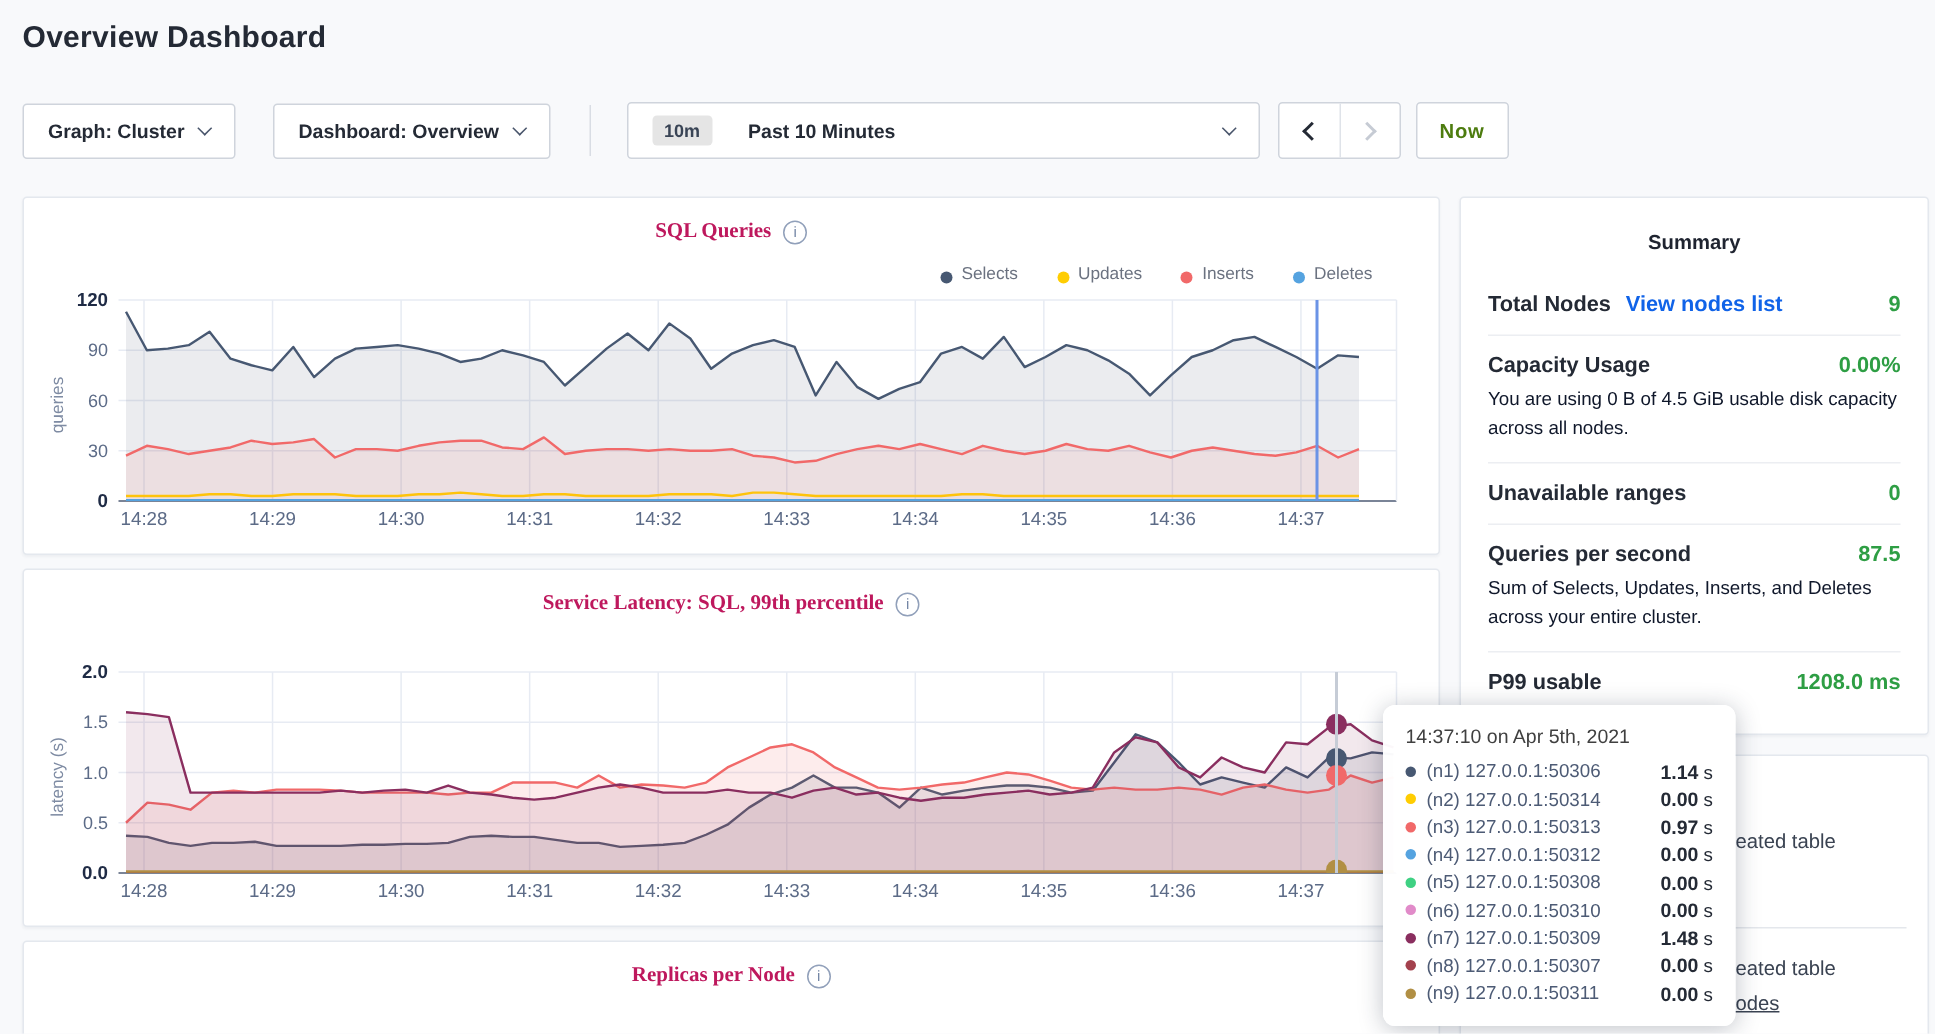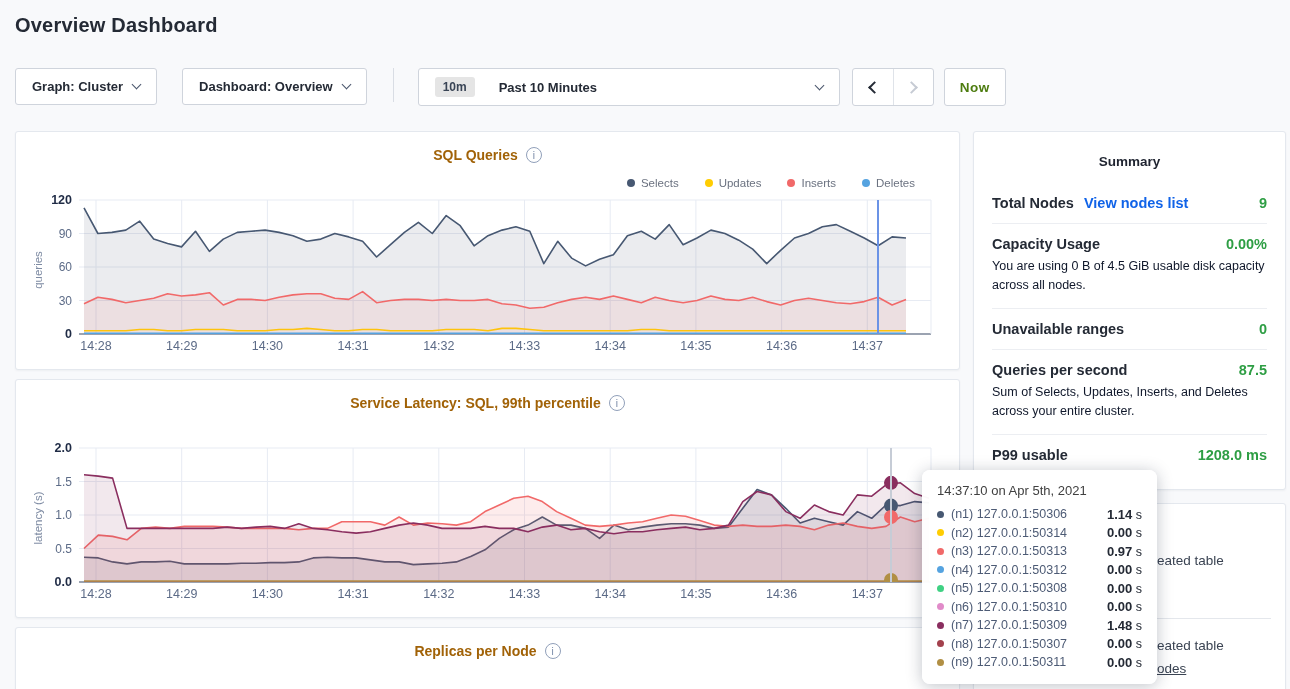--- a/index.html
+++ b/index.html
@@ -6,21 +6,21 @@
   html,body { width:1290px; height:689px; overflow:hidden; }
   body {
     position:relative;
     font-family:"Liberation Sans","DejaVu Sans",sans-serif;
     background:#f8f9fb;
     color:#242a35;
   }
   h1.page-title { position:absolute; top:14px; left:15px; font-size:20px; font-weight:600; color:#242a35; letter-spacing:.2px; }
 
   
-  .controls { position:absolute; top:68px; left:15px; display:flex; align-items:flex-start; }
+  .controls { position:absolute; top:68px; left:15px; display:flex; align-items:center; }
   .btn {
     background:#fff; border:1px solid #cfd4dc; border-radius:3px; height:37px;
     display:flex; align-items:center; padding:0 16px; font-size:13px; font-weight:bold;
     color:#242a35; cursor:pointer; gap:10px;
   }
   .chev { width:7px; height:7px; border-right:1.6px solid #49556b; border-bottom:1.6px solid #49556b; transform:rotate(45deg); margin-top:-4px; }
   .ctrl-divider { width:1px; height:34px; background:#d9dde4; margin:0 24px 0 26px; }
   .time-range { width:422px; height:38px; justify-content:flex-start; font-weight:bold; }
   .time-range .badge { background:#e5e5e5; color:#394455; font-size:12px; font-weight:bold; border-radius:3px; padding:3px 8px; margin-right:14px; }
   .time-range .chev { margin-left:auto; }
@@ -34,24 +34,24 @@
 
   
   .content { position:absolute; top:131px; left:15px; display:flex; gap:13px; }
   .left-col { width:945px; display:flex; flex-direction:column; }
   .right-col { width:313px; display:flex; flex-direction:column; }
   .card { background:#fff; border:1px solid #e4e8ee; border-radius:3px; box-shadow:0 1px 2px rgba(40,50,70,.05); }
 
   .chart-card { position:relative; height:239px; margin-bottom:9px; overflow:hidden; }
   .chart-card.partial { height:120px; margin-bottom:0; }
   .chart-title-row { padding-top:15px; display:flex; justify-content:center; align-items:center; gap:8px; }
-  .chart-title { font-size:14px; font-weight:bold; color:#a16207; }
+  .chart-title { font-size:14px; font-weight:bold; color:#be185d;font-family:Liberation Serif, serif; }
   .info-icon { width:16px; height:16px; border:1.2px solid #91a0ba; border-radius:50%; color:#7486a5; font-size:10px; display:flex; align-items:center; justify-content:center; cursor:pointer; font-style:normal; }
   .legend { position:absolute; top:45px; right:44px; display:flex; gap:26px; }
-  .leg-item { display:flex; align-items:center; gap:6px; font-size:11.5px; color:#6b7280; cursor:pointer; }
+  .leg-item { display:flex; align-items:flex-end; gap:6px; font-size:11.5px; color:#6b7280; cursor:pointer; }
   .leg-dot { width:8px; height:8px; border-radius:50%; }
   svg.chart { position:absolute; top:62px; left:12px; }
   svg.chart text.ytick { font-size:12px; fill:#5c6b87; }
   svg.chart text.strong { font-size:12.5px; font-weight:bold; fill:#1f2b45; }
   svg.chart text.xtick { font-size:12.5px; fill:#5c6b87; }
   svg.chart text.axlabel { font-size:11.5px; fill:#7e8ba3; }
 
   
   .summary-card { height:359px; padding:14px 18px; }
   .summary-head { text-align:center; font-size:13.5px; font-weight:bold; color:#1f2430; padding:8px 0 14px; }

